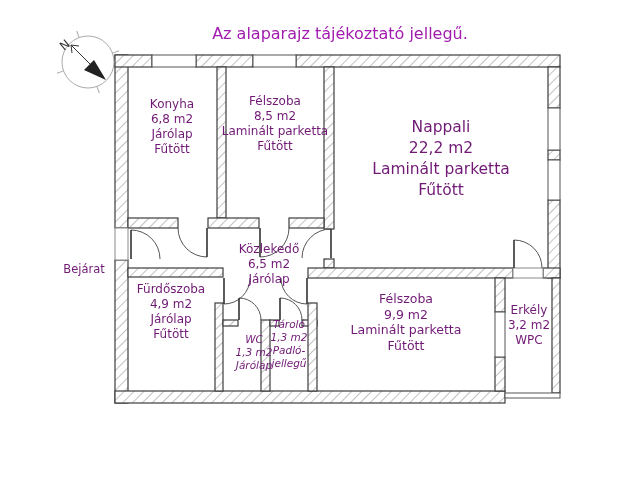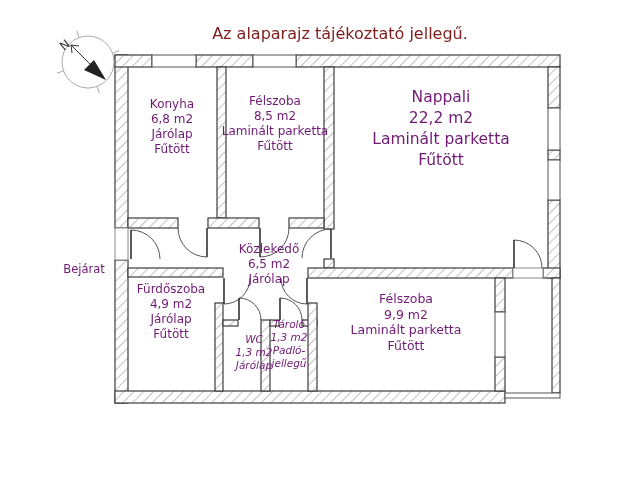--- a/index.html
+++ b/index.html
@@ -1,21 +1,21 @@
 <!DOCTYPE html>
 <html><head>
 <meta charset="utf-8">
 <style>
   html,body{margin:0;padding:0;background:#ffffff;}
   #canvas{position:relative;width:640px;height:480px;background:#ffffff;overflow:hidden;
           font-family:"DejaVu Sans","Liberation Sans",sans-serif;}
   #plan-svg{position:absolute;left:0;top:0;}
   .label{position:absolute;text-align:center;color:#701a75;}
   .label span{display:block;white-space:nowrap;}
-  .t16{font-size:16px;line-height:19px;color:#7f1d1d;}
+  .t16{font-size:16px;line-height:19px;color:#a21caf;}
   .fs12{font-size:12px;line-height:15px;}
   .fs125{font-size:12.5px;line-height:15.5px;}
   .fs155{font-size:15.5px;line-height:21px;}
   .fs105{font-size:10.5px;line-height:13px;font-style:italic;}
   .fs115{font-size:11.5px;line-height:14px;}
 </style>
 </head>
 <body>
 
 <div id="canvas">
@@ -137,21 +137,21 @@
     <span>Fűtött</span>
   </div>
 
   <div class="label fs12" style="left:216px;top:94px;width:118px;">
     <span>Félszoba</span>
     <span>8,5 m2</span>
     <span>Laminált parketta</span>
     <span>Fűtött</span>
   </div>
 
-  <div class="label fs155" style="left:331px;top:87px;width:220px;">
+  <div class="label fs155" style="left:331px;top:117px;width:220px;">
     <span>Nappali</span>
     <span>22,2 m2</span>
     <span>Laminált parketta</span>
     <span>Fűtött</span>
   </div>
 
   <div class="label fs12" style="left:213px;top:242px;width:112px;">
     <span>Közlekedő</span>
     <span>6,5 m2</span>
     <span>Járólap</span>
@@ -177,14 +177,19 @@
     <span>jellegű</span>
   </div>
 
   <div class="label fs125" style="left:313px;top:291px;width:186px;">
     <span>Félszoba</span>
     <span>9,9 m2</span>
     <span>Laminált parketta</span>
     <span>Fűtött</span>
   </div>
 
+  <div class="label fs12" style="left:499px;top:303px;width:60px;">
+    <span>Erkély</span>
+    <span>3,2 m2</span>
+    <span>WPC</span>
+  </div>
 
 </div>
 
 </body></html>

